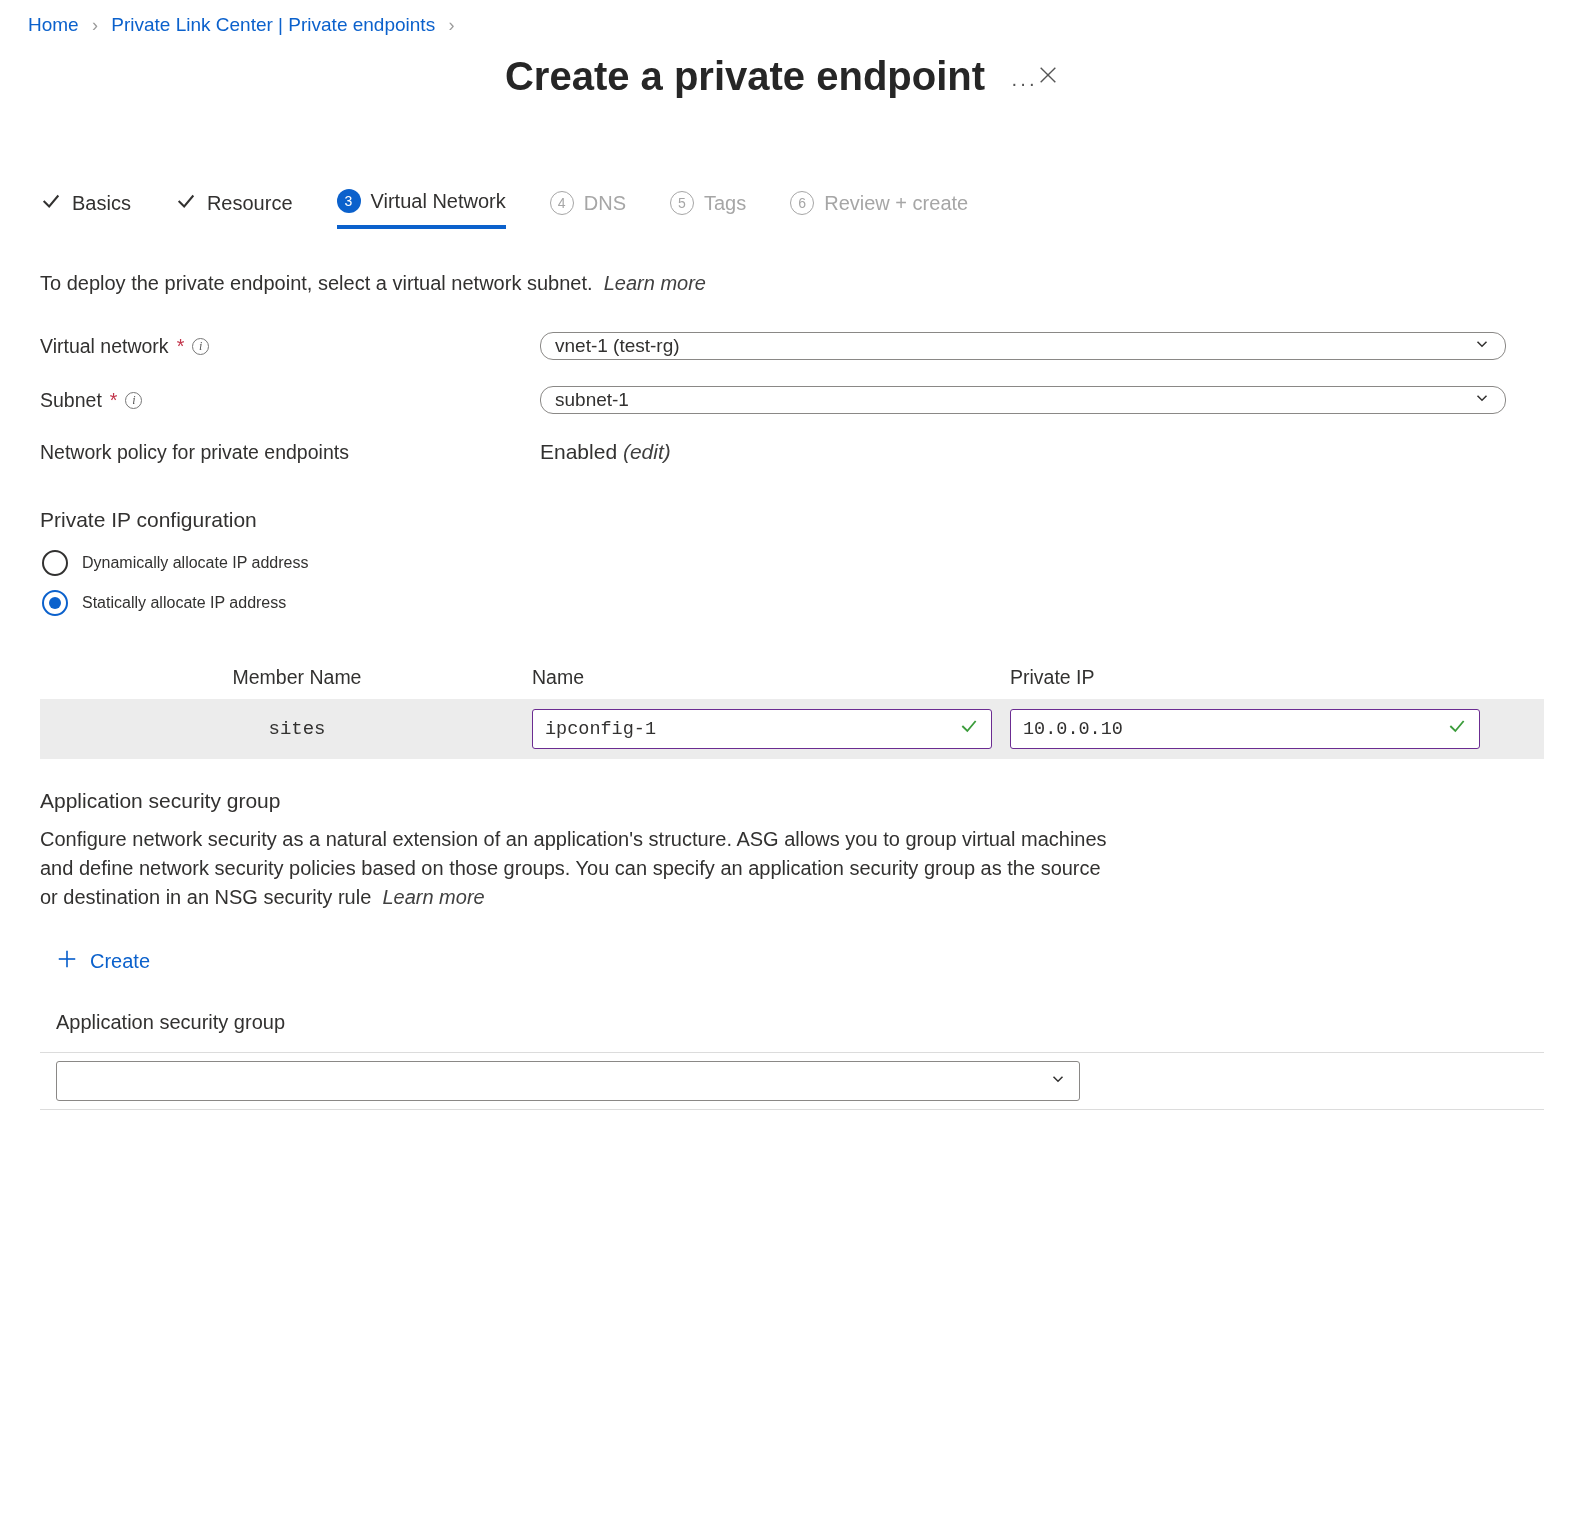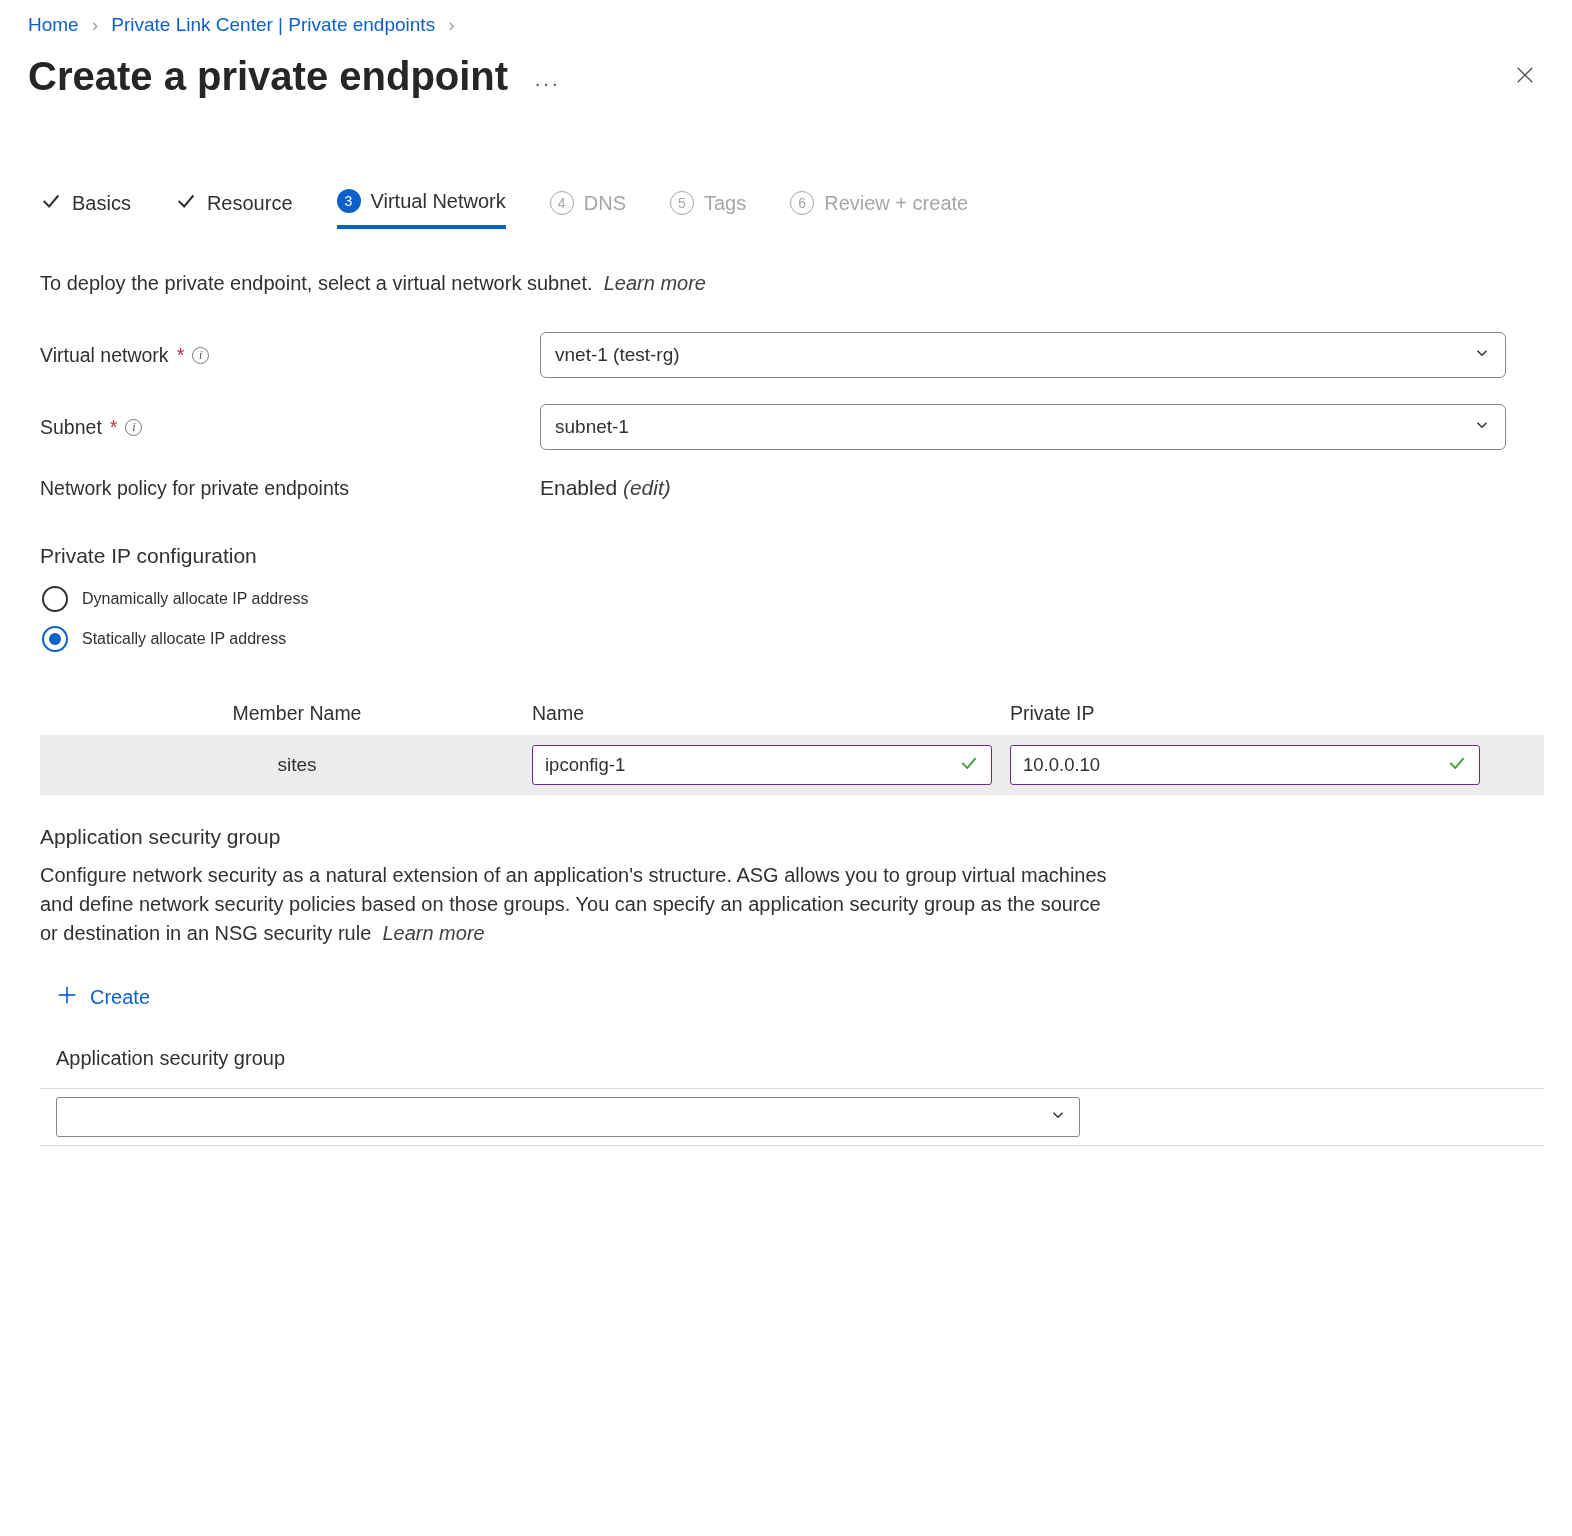--- a/index.html
+++ b/index.html
@@ -8,21 +8,21 @@
     background: #fff;
     color: #323130;
     font-size: 19px;
     width: 1572px;
     height: 1536px;
   }
   .page { padding: 14px 28px 28px 28px; position: relative; }
   .breadcrumb { font-size: 19px; margin-bottom: 18px; }
   .breadcrumb a { color: #0b61cc; text-decoration: none; cursor: pointer; }
   .bc-sep { color: #9b9b9b; margin: 0 8px; font-size: 18px; }
-  .title-row { display: flex; align-items: center; justify-content: space-between; }
+  .title-row { display: flex; align-items: center; justify-content: center; }
   .title-group { display: flex; align-items: baseline; gap: 26px; }
   h1 { font-size: 40px; font-weight: 600; color: #262626; }
   .more-btn { color: #555; font-size: 20px; letter-spacing: 2px; cursor: pointer; padding-top: 2px; }
   .close-btn { font-size: 28px; color: #555; cursor: pointer; padding-right: 8px; }
   .close-btn svg { width: 22px; height: 22px; }
 
   .tabs { display: flex; gap: 44px; margin-top: 90px; padding-left: 12px; font-size: 20px; color: #323130; }
   .tab { display: flex; align-items: center; gap: 10px; padding-bottom: 12px; cursor: pointer; }
   .tab.active { border-bottom: 4px solid #0b61cc; font-weight: 400; }
   .tab .num { display: inline-flex; width: 24px; height: 24px; align-items: center; justify-content: center; border-radius: 50%; font-size: 14px; }
@@ -36,37 +36,37 @@
   .section h2 { font-size: 21px; font-weight: 400; color: #323130; margin-bottom: 12px; }
   .desc { color: #323130; font-size: 20px; line-height: 1.45; max-width: 1080px; }
   .link { color: #404040; cursor: pointer; text-decoration: none; font-style: italic; }
 
   .form-rows { margin-top: 34px; }
   .form-row { display: flex; align-items: center; margin-bottom: 26px; }
   .form-label { width: 500px; font-size: 19.5px; color: #323130; display: flex; align-items: center; gap: 8px; }
   .req { color: #c2344a; }
   .info-icon { display: inline-flex; width: 17px; height: 17px; border: 1px solid #777; color: #555; border-radius: 50%; align-items: center; justify-content: center; font-size: 12px; font-style: italic; font-family: Georgia, serif; }
   .form-val { flex: 1; max-width: 966px; }
-  .select { width: 100%; height: 46px; border: 1px solid #8a8886; border-radius: 6px; padding: 0 14px; display: flex; align-items: center; justify-content: space-between; font-size: 19px; background: #fff; cursor: pointer; }
+  .select { width: 100%; height: 28px; border: 1px solid #8a8886; border-radius: 13px; padding: 0 14px; display: flex; align-items: center; justify-content: space-between; font-size: 19px; background: #fff; cursor: pointer; }
   .chev svg { width: 18px; height: 18px; stroke: #323130; }
   .static-val { font-size: 21px; }
 
   .sub-section { margin-top: 44px; padding-left: 12px; }
   .sub-section h3 { font-size: 21px; font-weight: 400; margin-bottom: 18px; }
   .radio-row { display: flex; align-items: center; gap: 14px; margin-bottom: 14px; font-size: 16px; cursor: pointer; padding-left: 2px; }
   .radio { width: 26px; height: 26px; border: 2px solid #323130; border-radius: 50%; display: inline-flex; align-items: center; justify-content: center; flex-shrink: 0; }
   .radio.selected { border-color: #0b61cc; }
   .radio .dot { width: 12px; height: 12px; border-radius: 50%; background: #0b61cc; }
 
   .ip-table { margin-top: 50px; }
   .ip-table .thead { display: flex; font-size: 19.5px; padding: 0 16px 10px 22px; }
   .col-member { width: 470px; text-align: center; }
   .col-name { width: 478px; }
   .col-ip { flex: 1; }
-  .trow { display: flex; align-items: center; background: #ececec; padding: 10px 16px 10px 22px; }
+  .trow { display: flex; align-items: center; background: #ececec; padding: 10px 16px 10px 22px; font-family: Liberation Mono, monospace; }
   .tinput { height: 40px; border: 1px solid #6b2c91; border-radius: 3px; background: #fff; display: flex; align-items: center; justify-content: space-between; padding: 8px 12px; font-size: 18.5px; margin-right: 18px; }
   .col-name .tinput { width: 460px; }
   .col-ip .tinput { width: 470px; margin-right: 0; }
   .tinput .ok svg { width: 20px; height: 20px; stroke: #3b9c3b; }
 
   .asg-section { margin-top: 30px; padding-left: 12px; }
   .asg-section h2 { font-size: 21px; font-weight: 400; margin-bottom: 12px; }
   .create-btn { display: inline-flex; align-items: center; gap: 12px; color: #0b61cc; font-size: 20px; margin-top: 36px; margin-left: 16px; cursor: pointer; }
   .plus svg { width: 22px; height: 22px; stroke: #0b61cc; }
   .asg-label { margin-top: 36px; font-size: 20px; color: #323130; margin-left: 16px; }

